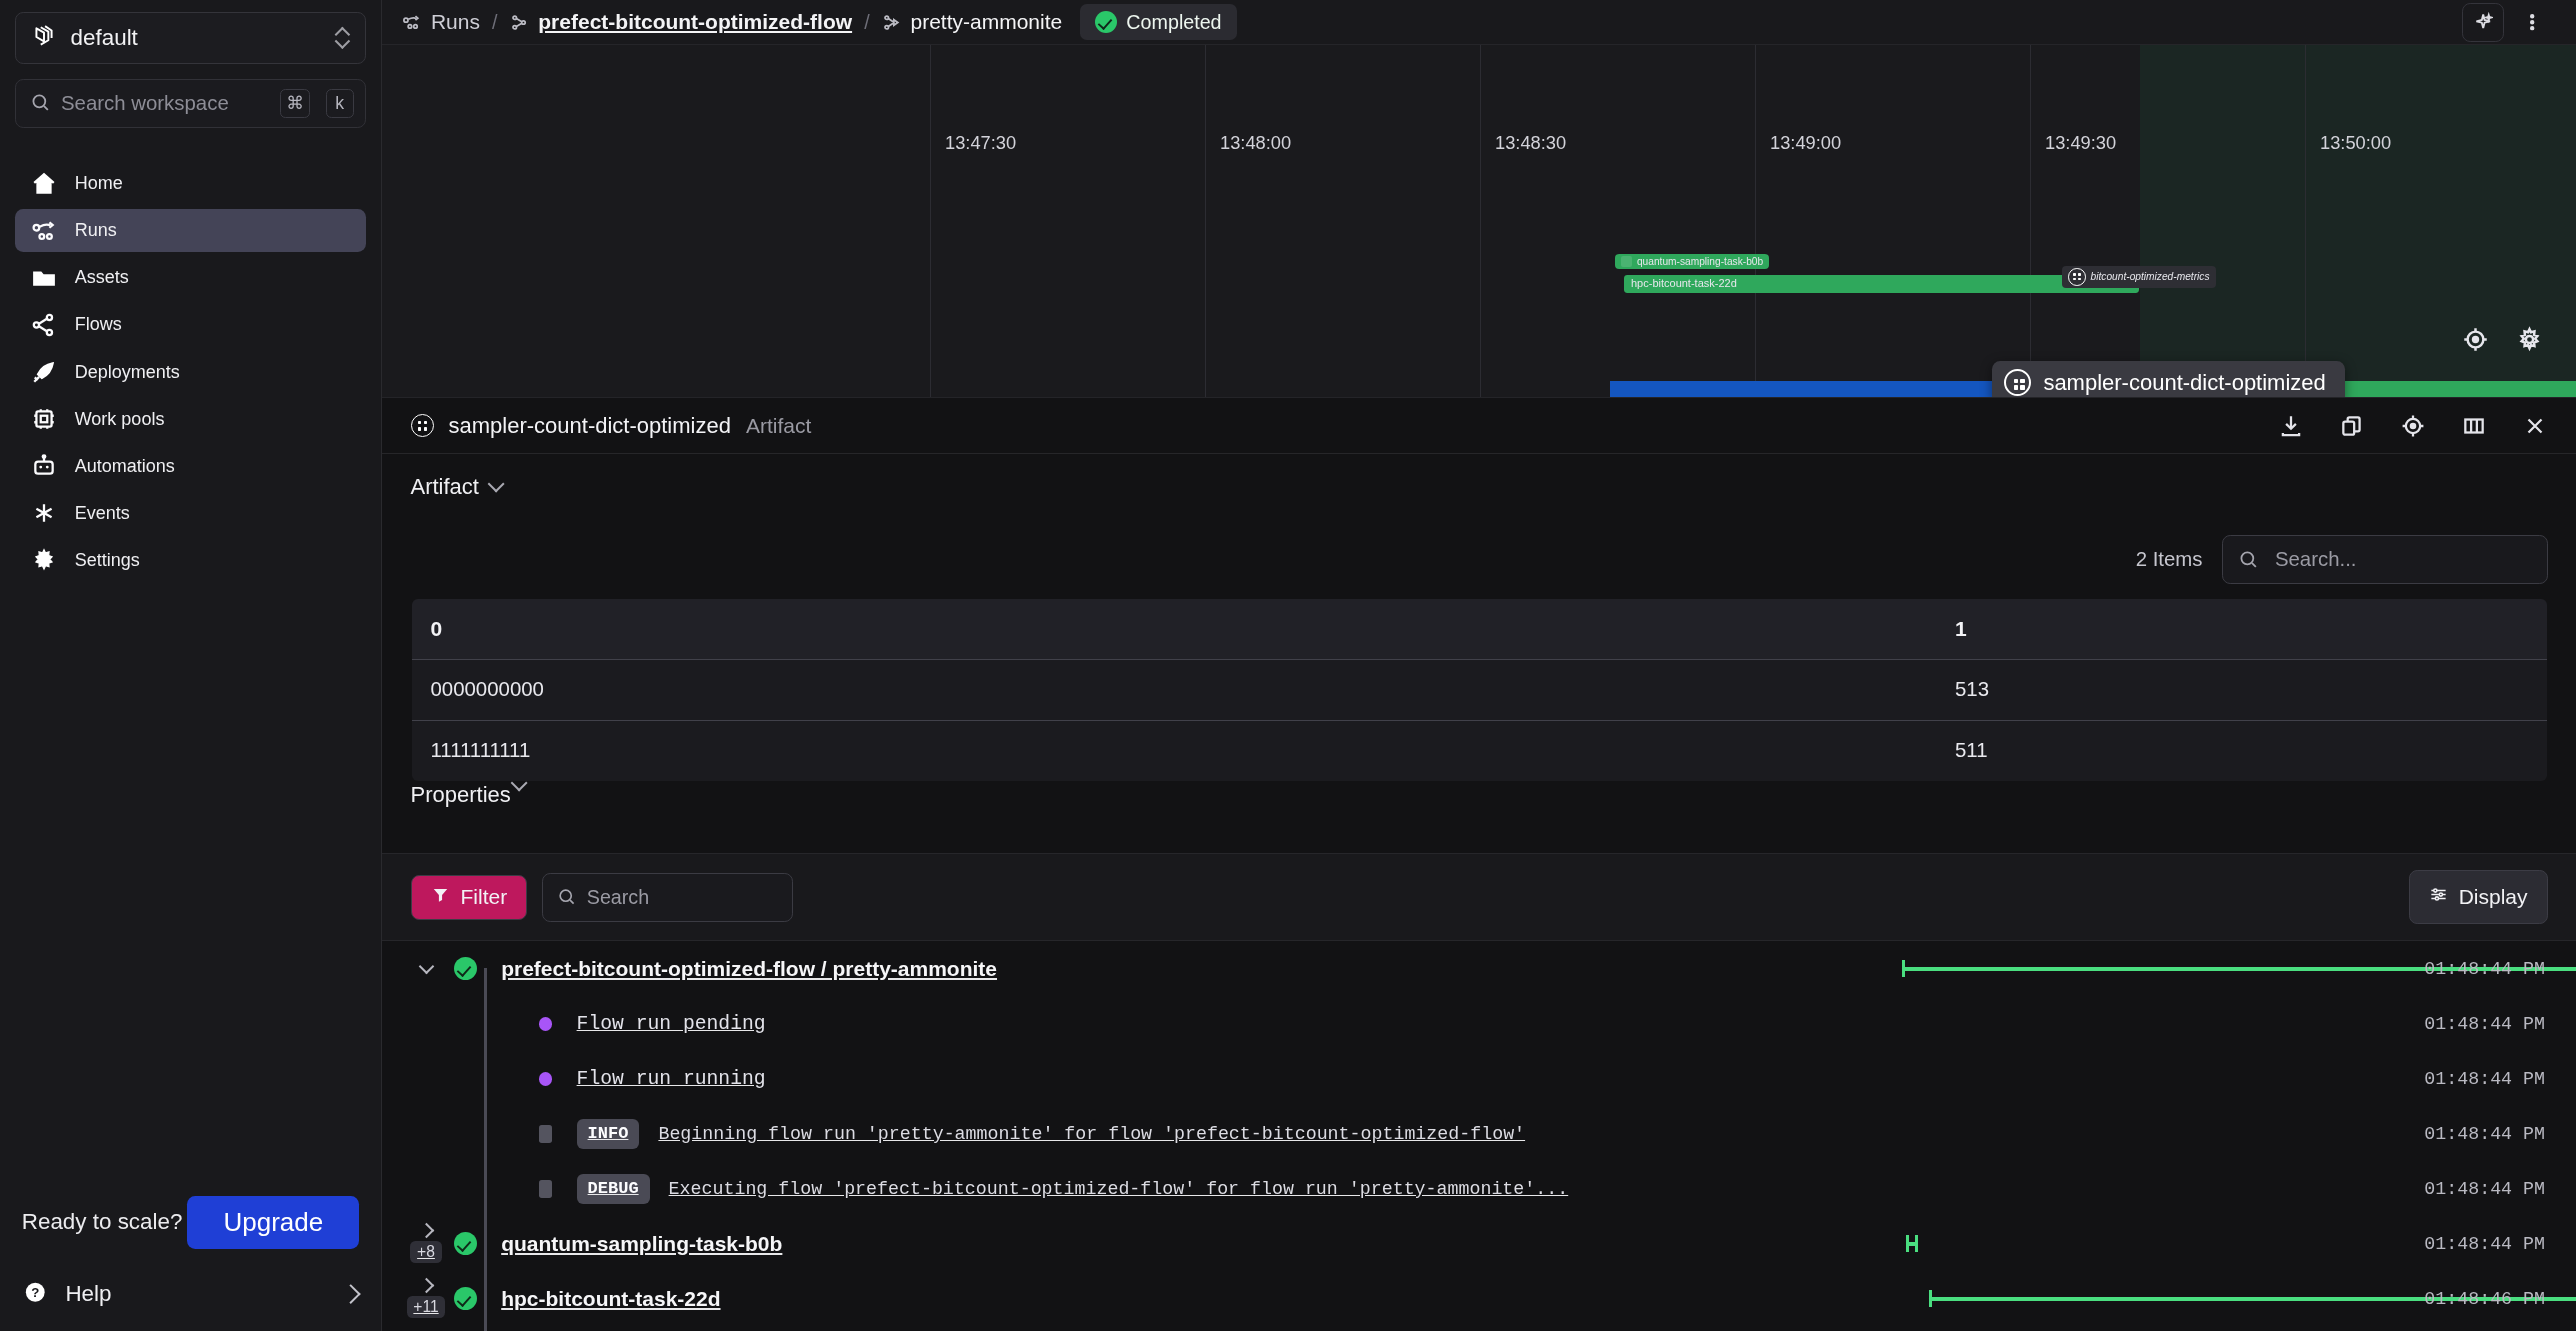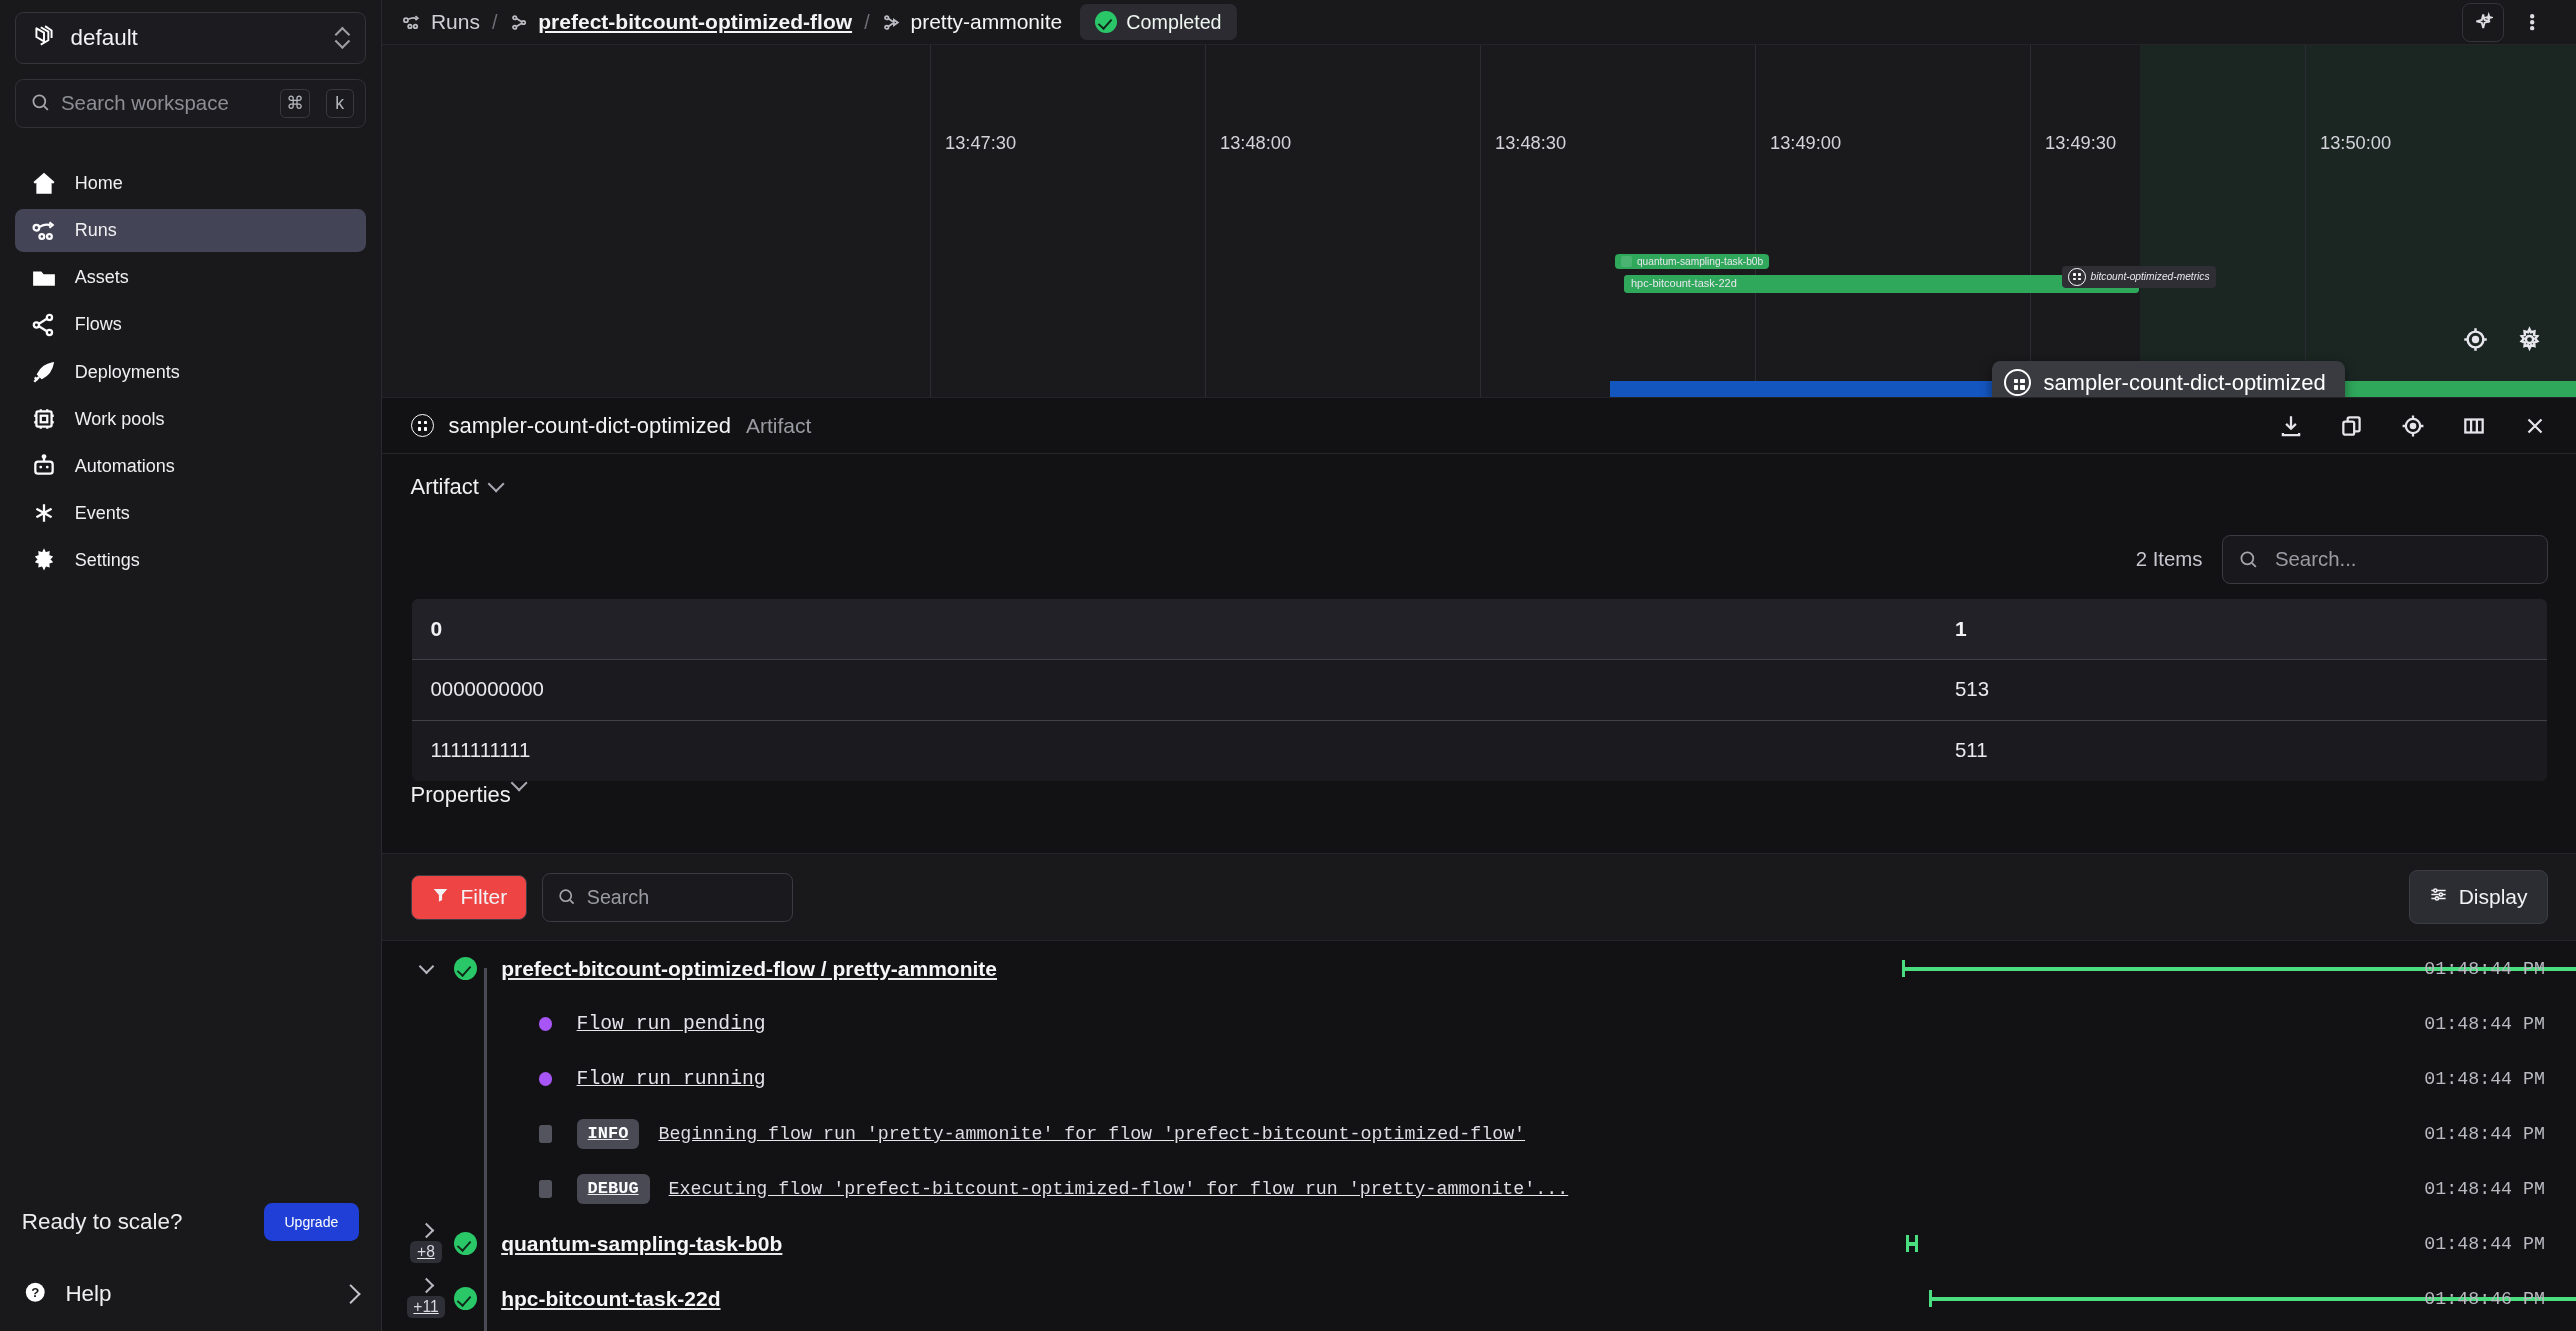--- a/index.html
+++ b/index.html
@@ -57,22 +57,22 @@
   .nav-ico { width: 27px; height: 27px; display: flex; align-items: center; justify-content: center; }
   .nav-ico svg { width: 26px; height: 26px; fill: none; stroke: #fbfbfd; stroke-width: 2.1; }
 
   .side-bottom { position: absolute; left: 15px; right: 15px; bottom: 0; }
   .upgrade-row {
     display: flex; align-items: center; justify-content: space-between;
     padding: 0 6.8px; height: 68px;
   }
   .upgrade-txt { font-size: 22.4px; color: #ececef; }
   .upgrade-btn {
-    background: #1f3fd6; color: #fff; font-size: 14px; border: none;
-    border-radius: 8.2px; padding: 11px 21px; cursor: pointer;
+    background: #1f3fd6; color: #fff; font-size: 26px; border: none;
+    border-radius: 8.2px; padding: 11px 36px; cursor: pointer;
     font-family: "Liberation Sans", sans-serif;
   }
   .help-row {
     display: flex; align-items: center; gap: 17.7px; padding: 0 8.2px;
     height: 75px; cursor: pointer;
   }
   .help-label { font-size: 22.4px; flex: 1; color: #f0f0f3; }
   .chev-r { width: 13.6px; height: 13.6px; border-right: 2px solid #c3c3cb; border-top: 2px solid #c3c3cb; transform: rotate(45deg); }
 
   
@@ -182,21 +182,21 @@
 
   
   .props-row { display: flex; align-items: flex-start; gap: 2px; height: 71px; cursor: pointer; }
   .props-row .t { font-size: 22px; color: #f0f0f3; }
 
   .logbar {
     display: flex; align-items: center; gap: 15px; padding: 16.3px 28.5px;
     background: #19191c; border-top: 1.4px solid #26262a; border-bottom: 1.4px solid #26262a;
   }
   .filter-btn {
-    display: flex; align-items: center; gap: 11px; background: #ef4444;
+    display: flex; align-items: center; gap: 11px; background: #be185d;
     border: 1.4px solid #3c3c45; border-radius: 8.2px; padding: 9.5px 19px;
     font-size: 21px; color: #f2f2f5; cursor: pointer;
   }
   .log-search {
     width: 251px; height: 49px; border: 1.4px solid #3b3b43; border-radius: 8.2px;
     display: flex; align-items: center; gap: 11px; padding: 0 13.6px; background: #1a1a1e; cursor: text;
   }
   .log-search .ph { font-size: 19.7px; color: #9b9ba4; }
   .display-btn {
     margin-left: auto; display: flex; align-items: center; gap: 11px; background: #2c2c33;

